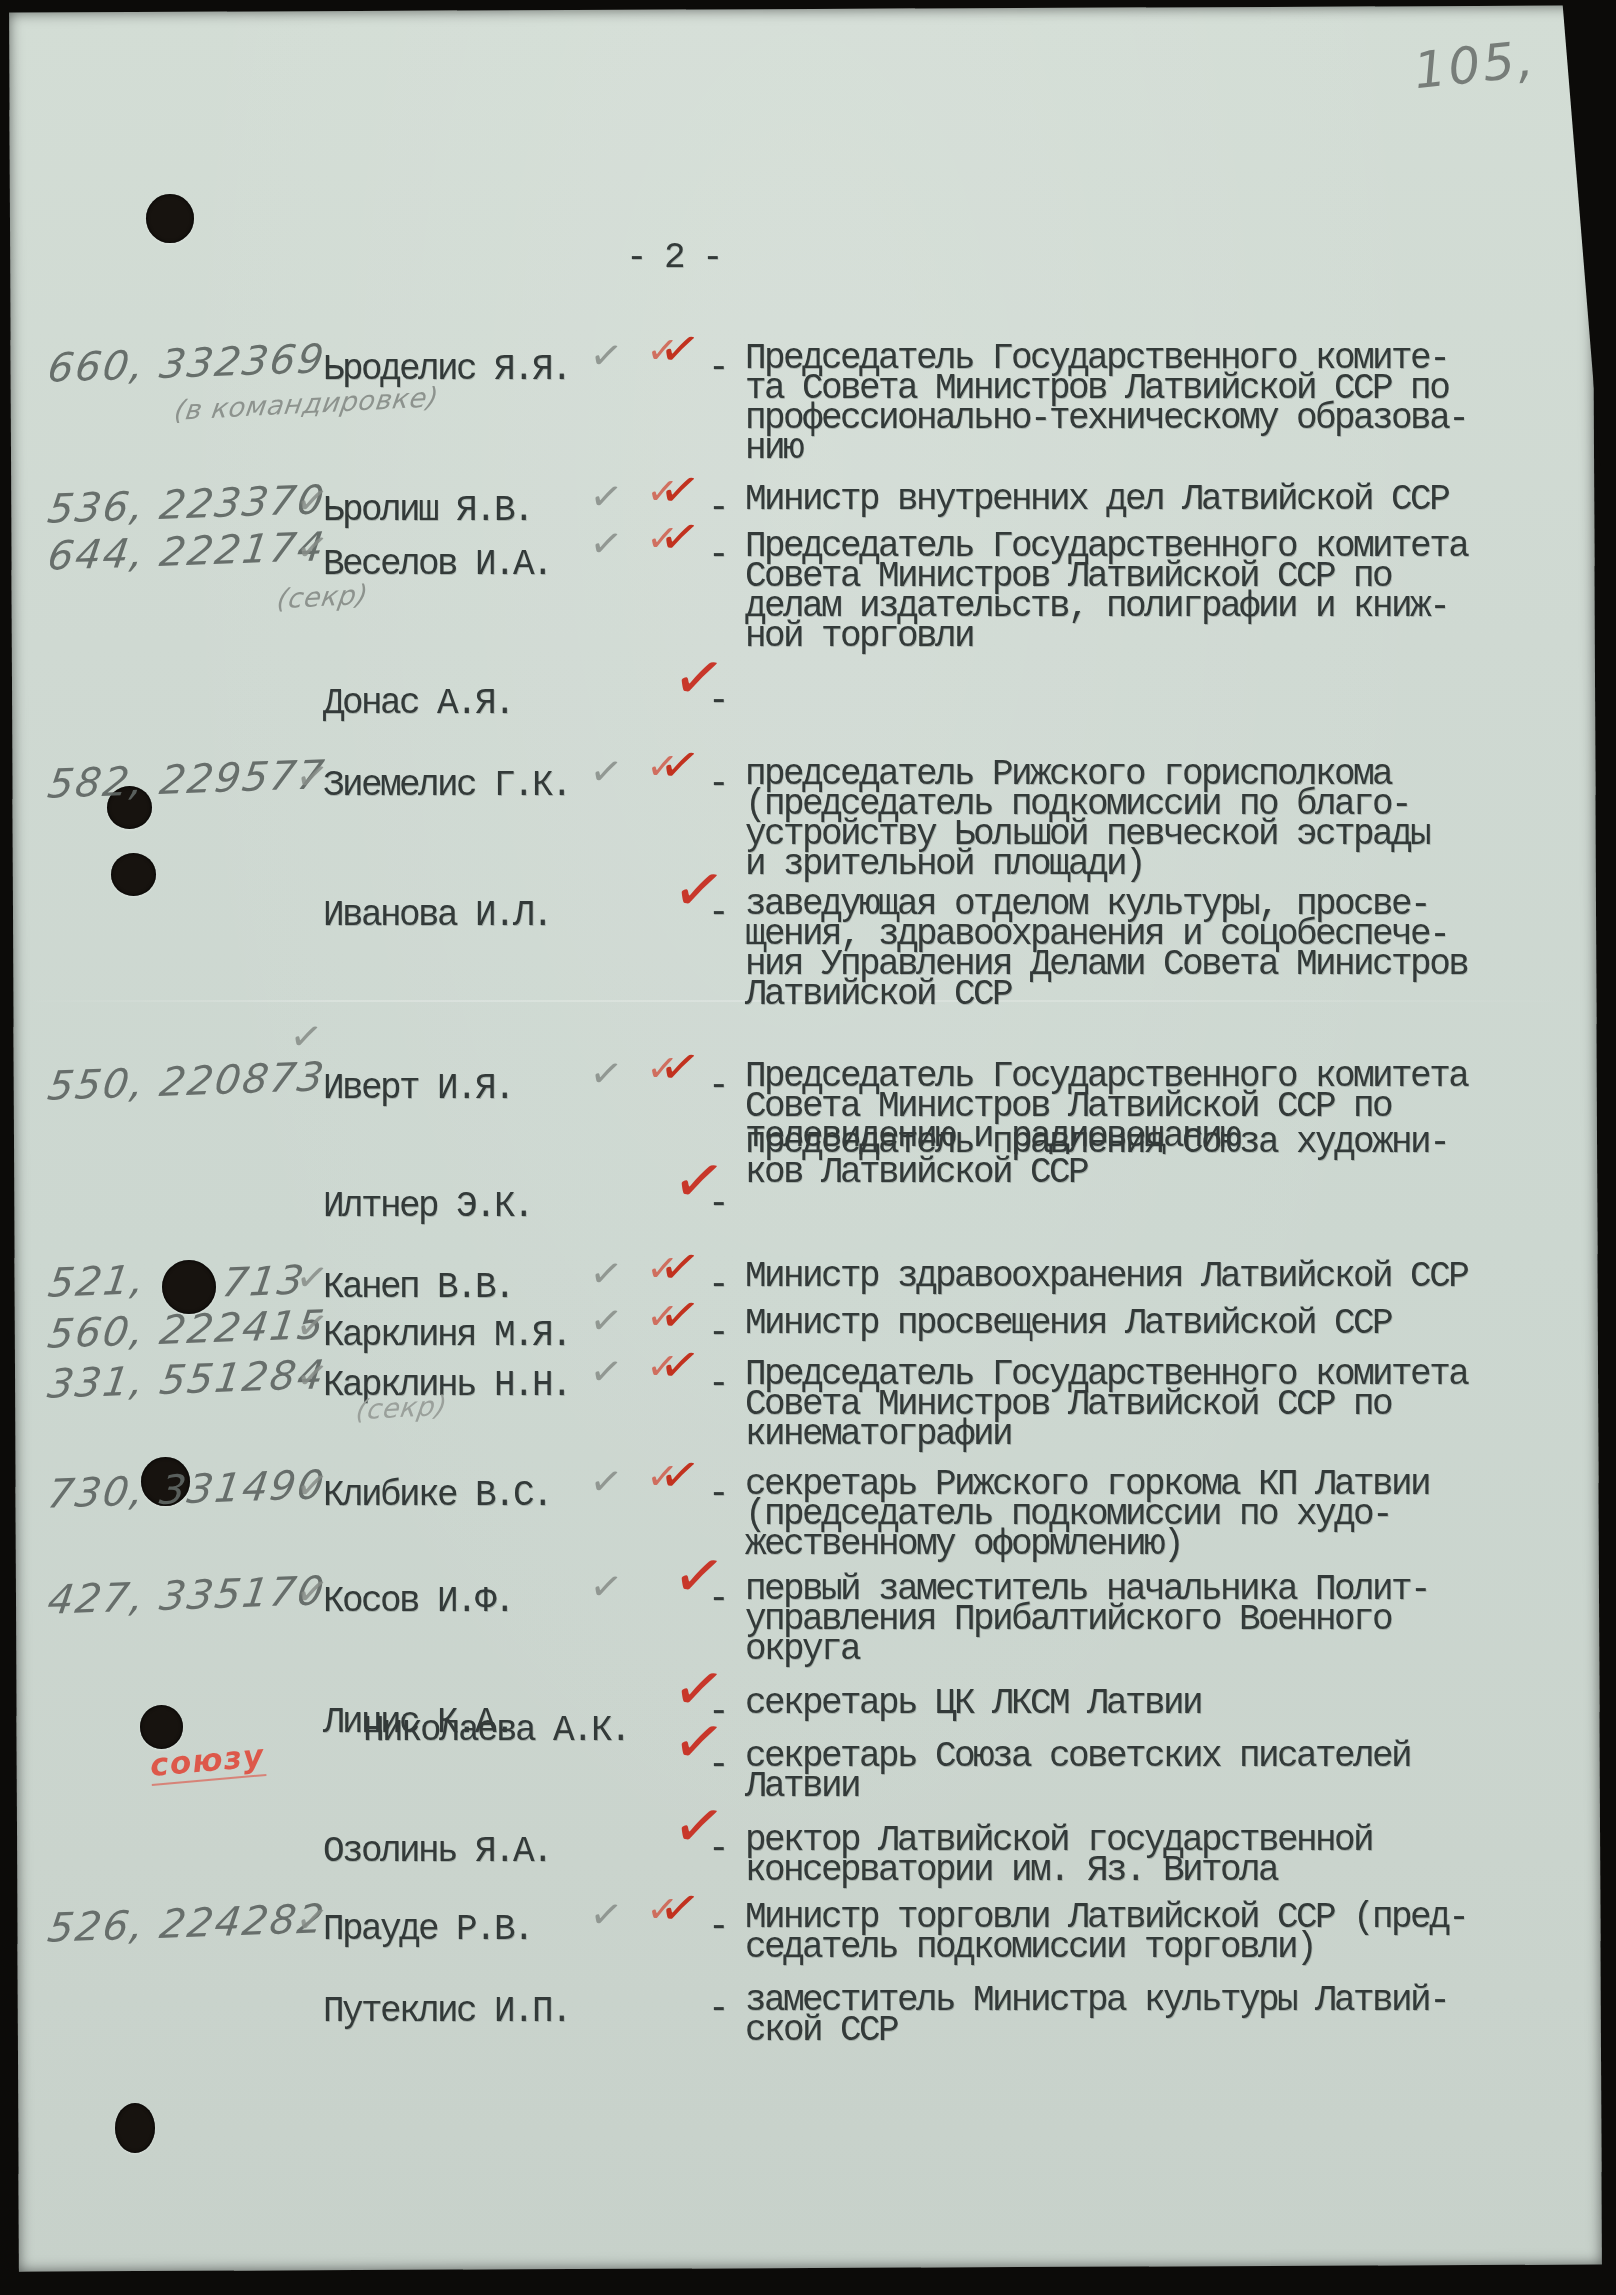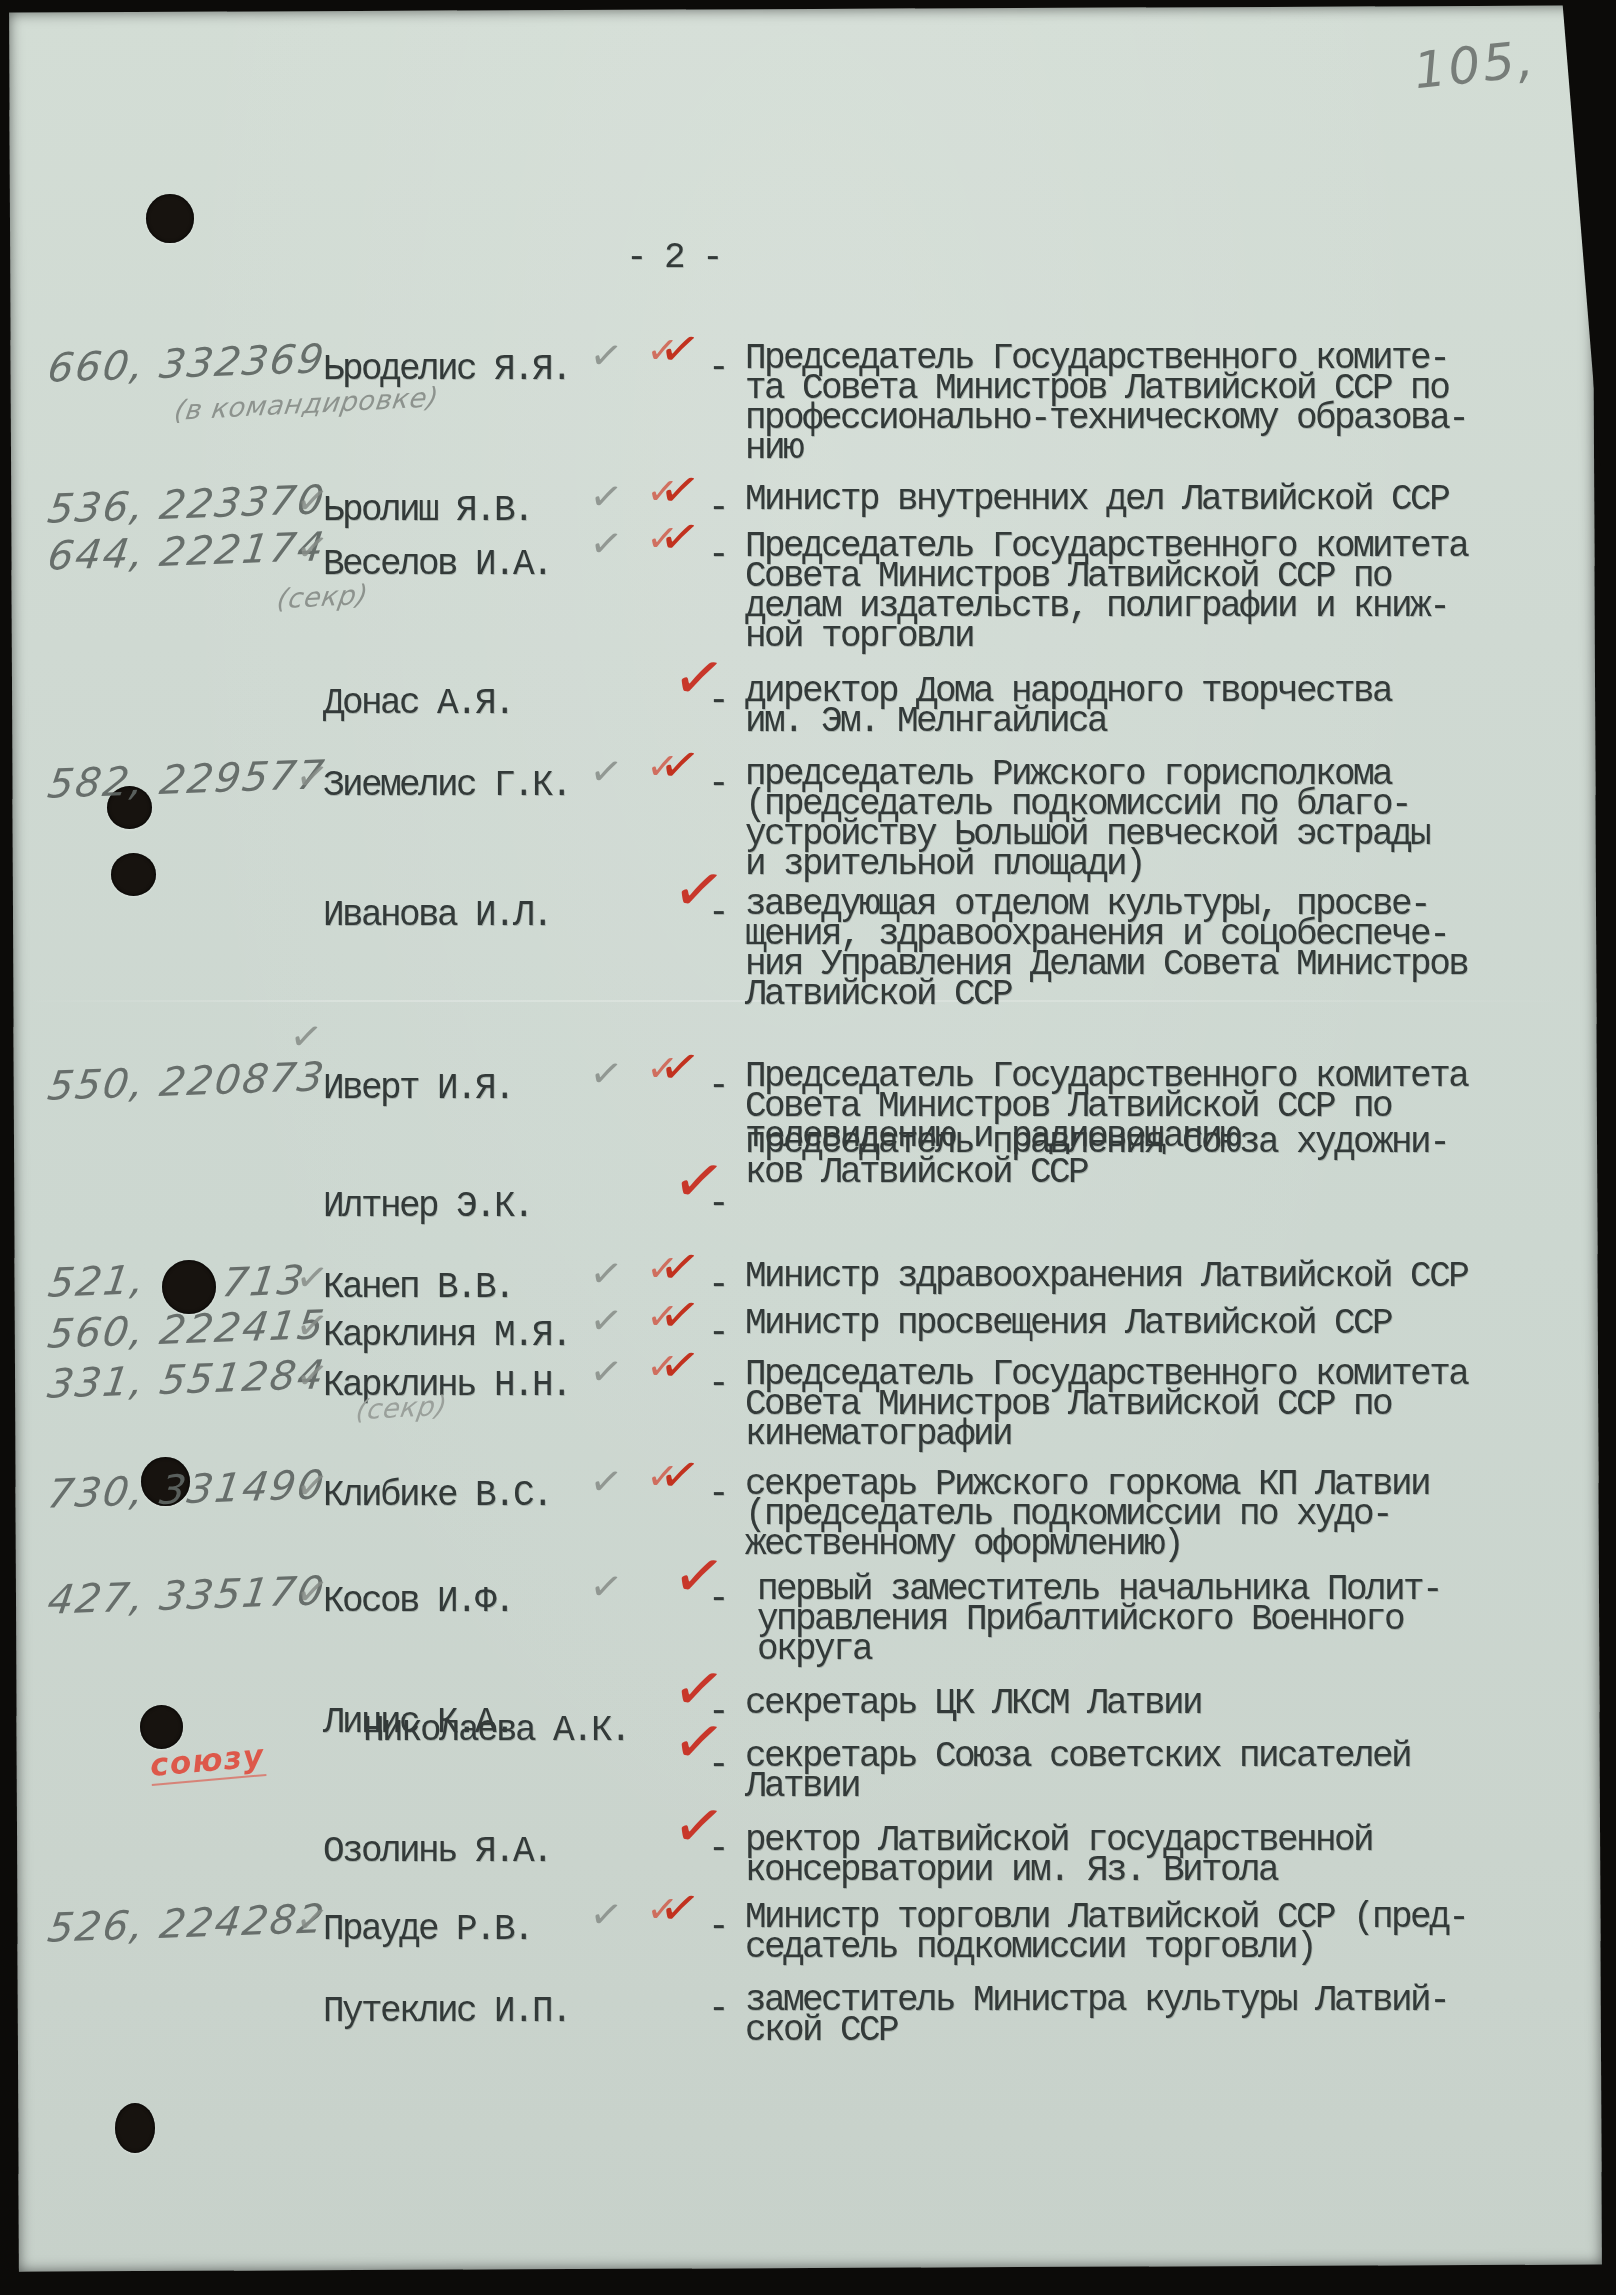--- a/index.html
+++ b/index.html
@@ -118,22 +118,20 @@
   <div class="typed dash" style="top:534px;">-</div>
   <div class="typed job" style="left:745px;top:532px;">Председатель Государственного комитета
 Совета Министров Латвийской ССР по
 делам издательств, полиграфии и книж-
 ной торговли</div>
   <div class="hw hw-note" style="left:278px;top:581px;">(секр)</div>
 
   <div class="typed name" style="top:683px;">Донас А.Я.</div>
   <div class="red-check red-single" style="top:641px;">✓</div>
   <div class="typed dash" style="top:680px;">-</div>
-  <div class="typed job" style="left:745px;top:677px;">директор Дома народного творчества
-им. Эм. Мелнгайлиса</div>
 
   <div class="hw hw-num" style="top:756px;">582, 229577</div>
   <div class="pencil-check" style="left:296px;top:754px;">✓</div>
   <div class="typed name" style="top:765px;">Зиемелис Г.К.</div>
   <div class="pencil-check" style="left:590px;top:749px;">✓</div>
   <div class="red-check red-double" style="top:736px;"><span class="r1">✓</span><span class="r2">✓</span></div>
   <div class="typed dash" style="top:763px;">-</div>
   <div class="typed job" style="left:745px;top:760px;">председатель Рижского горисполкома
 (председатель подкомиссии по благо-
 устройству Ьольшой певческой эстрады
@@ -200,21 +198,21 @@
   <div class="typed job" style="left:745px;top:1470px;">секретарь Рижского горкома КП Латвии
 (председатель подкомиссии по худо-
 жественному оформлению)</div>
 
   <div class="hw hw-num" style="top:1572px;">427, 335170</div>
   <div class="pencil-check" style="left:296px;top:1569px;">✓</div>
   <div class="typed name" style="top:1581px;">Косов И.Ф.</div>
   <div class="pencil-check" style="left:590px;top:1564px;">✓</div>
   <div class="red-check red-single" style="top:1539px;">✓</div>
   <div class="typed dash" style="top:1578px;">-</div>
-  <div class="typed job" style="left:745px;top:1575px;margin-left:12px;">первый заместитель начальника Полит-
+  <div class="typed job" style="left:745px;top:1575px;">первый заместитель начальника Полит-
 управления Прибалтийского Военного
 округа</div>
 
   <div class="typed name" style="top:1694px;margin-top:8px;">Лицис К.А.</div>
   <div class="red-check red-single" style="top:1652px;">✓</div>
   <div class="typed dash" style="top:1691px;">-</div>
   <div class="typed job" style="left:745px;top:1689px;font-family:Liberation Mono, monospace;">секретарь ЦК ЛКСМ Латвии</div>
 
   <div class="red-hw" style="left:150px;top:1742px;">союзу</div>
   <div class="typed name" style="top:1710px;margin-left:40px;">Николаева А.К.</div>

